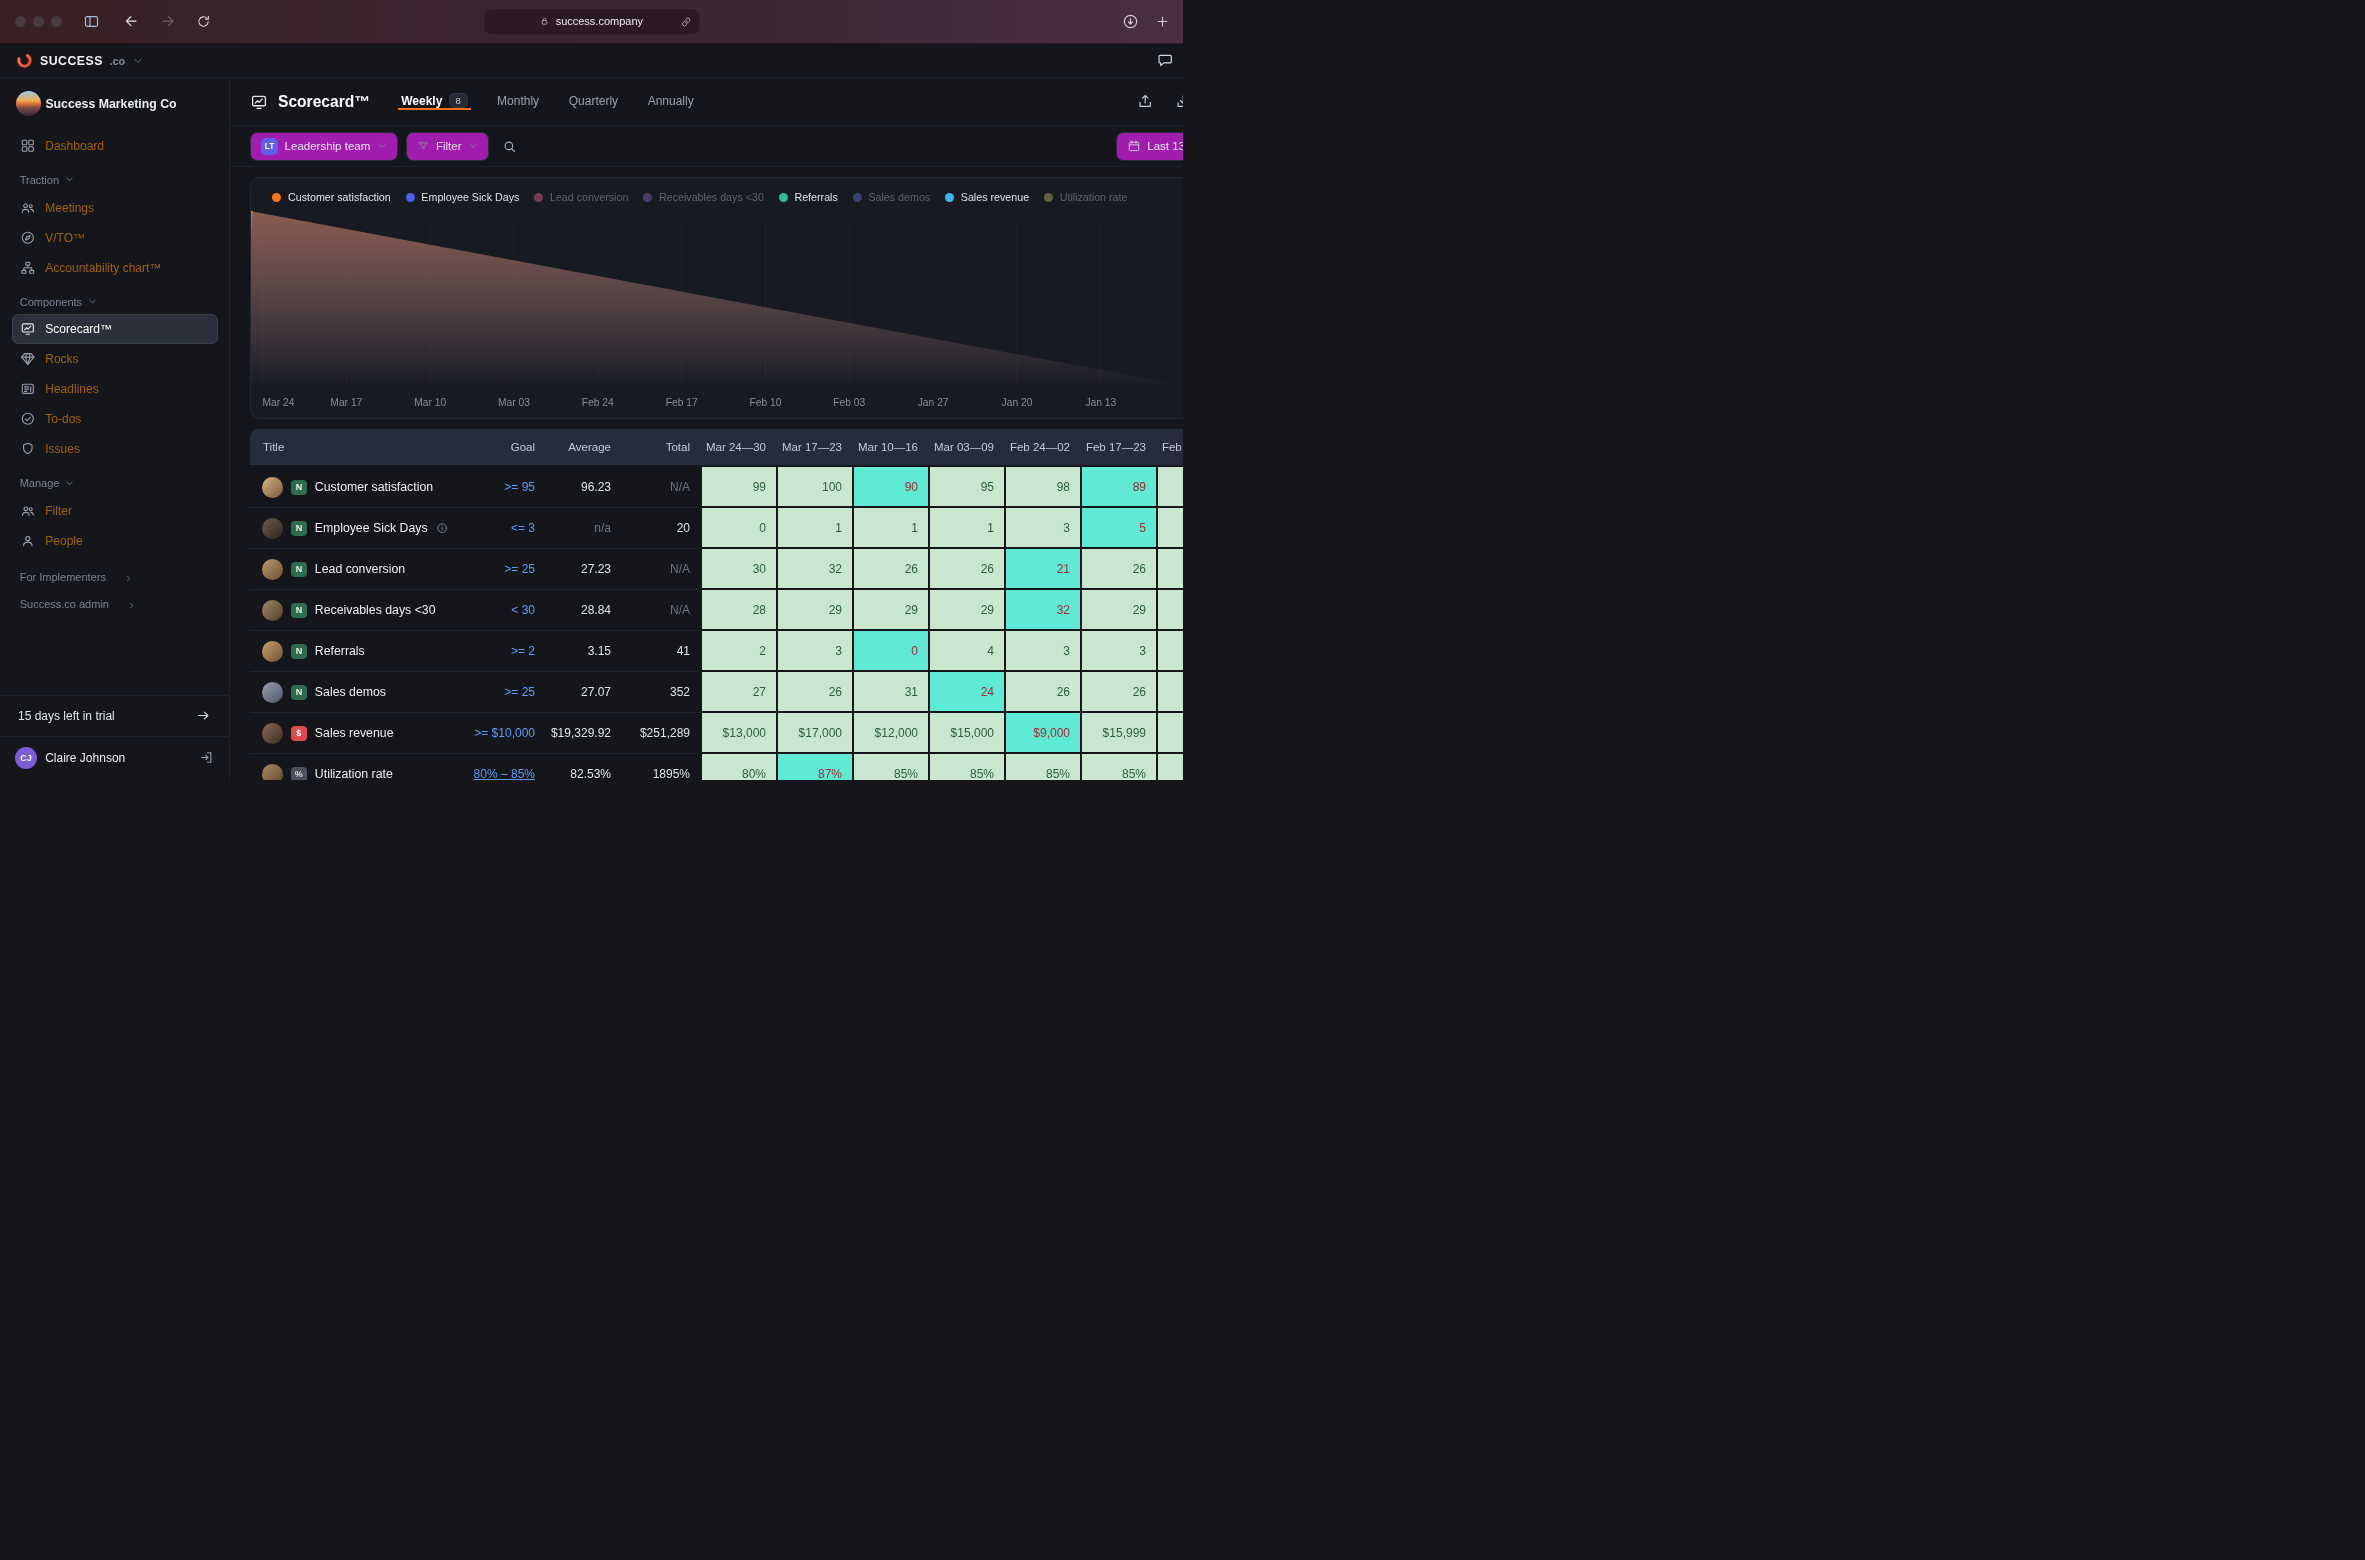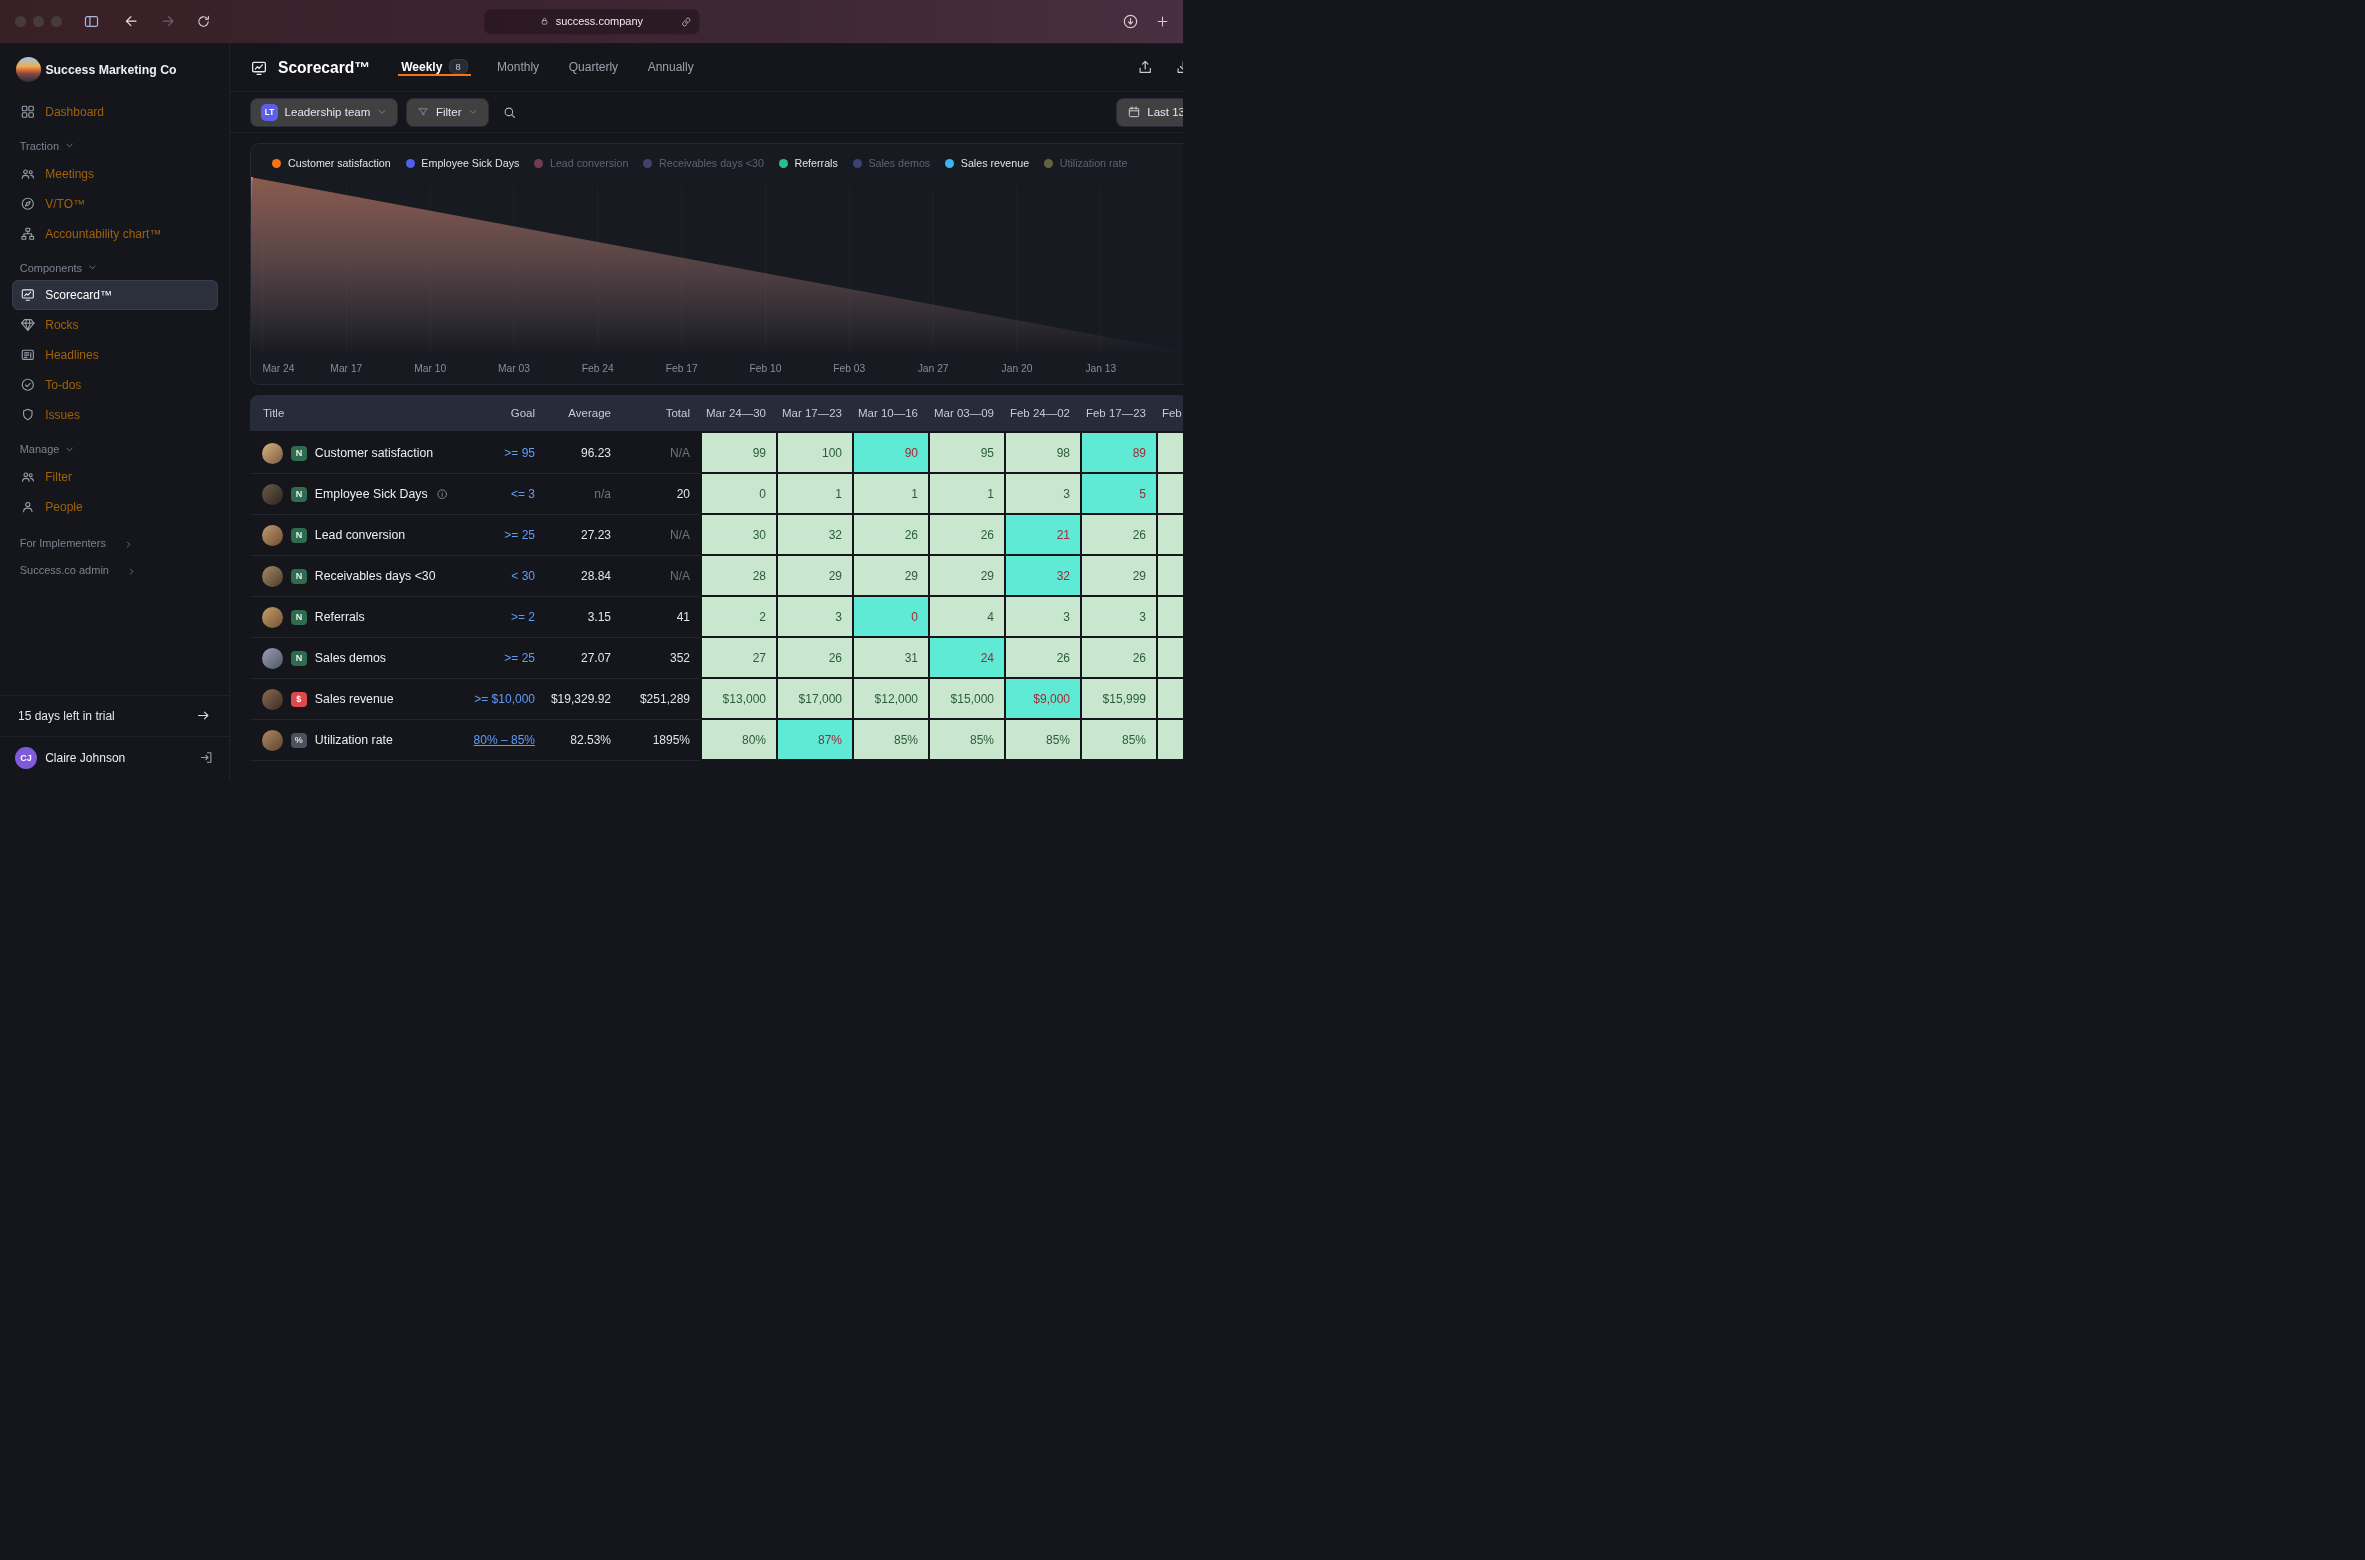--- a/index.html
+++ b/index.html
@@ -73,21 +73,21 @@
     font-size:12px; color:#9aa1ad; border-bottom:2.5px solid transparent; white-space:nowrap; }
   .tab.active { color:#ffffff; font-weight:700; border-bottom-color:#f97316; }
   .tab-badge { background:#262b36; border:0.8px solid #353b48; color:#c6cad4; font-size:9.4px;
     padding:1.2px 5.7px; border-radius:5.7px; font-weight:400; }
   .header-actions { margin-left:auto; margin-right:-8.2px; display:flex; gap:21.4px; align-items:center;
     color:#c9cdd6; }
 
   .filter-row { height:41px; flex:0 0 41px; display:flex; align-items:center; gap:8.2px;
     padding:0 0 0 20px; border-bottom:0.8px solid #20222b; }
   .pill { display:flex; align-items:center; gap:6.6px; height:29px; padding:0 10px;
-    background:#404040; border:0.8px solid #2b2e39; border-radius:7.4px; color:#e3e6ec; font-size:11.5px;
+    background:#a21caf; border:0.8px solid #2b2e39; border-radius:7.4px; color:#e3e6ec; font-size:11.5px;
     white-space:nowrap; }
   .pill .chev { color:#8a8f9c; display:inline-flex; }
   .lt-badge { width:17px; height:17px; border-radius:5px; background:#5d5fe8; color:#fff;
     font-size:8.2px; font-weight:700; display:flex; align-items:center; justify-content:center; }
   .ghost-icon { color:#aeb3bd; display:inline-flex; padding:0 5px; }
   .range-btn { margin-left:auto; margin-right:-13px; }
   .range-btn .icon-wrap { color:#c9cdd6; }
 
   
   .chart-card { margin:10px 0 0 20px; background:#181a22; border:0.8px solid #242734; border-right:none;
@@ -184,20 +184,45 @@
     <span class="bicon" style="color:#d6cbd3">
         <svg width="15" height="15" viewBox="0 0 24 24" fill="none" stroke="currentColor" stroke-width="1.7" stroke-linecap="round" stroke-linejoin="round">
           <path d="M12 5v14M5 12h14"></path>
         </svg>
       </span>
   </div>
 </div>
 
 <div class="app">
 
+  <div class="app-top">
+    <div class="brand">
+      <svg width="17" height="17" viewBox="0 0 24 24" fill="none">
+        <defs>
+            <linearGradient id="logoGrad" x1="0" y1="0" x2="1" y2="1">
+          <stop stop-color="#ff7a3d"></stop>
+              <stop offset="1" stop-color="#e8482c"></stop>
+        </linearGradient>
+          </defs>
+        <circle cx="12" cy="12" r="8" stroke="url(#logoGrad)" stroke-width="4.2" stroke-dasharray="36 14" stroke-dashoffset="9" stroke-linecap="round"></circle>
+      </svg>
+      <span class="brand-name">SUCCESS</span>
+        <span class="brand-suffix">.co</span>
+      <span class="brand-chev bicon">
+          <svg width="10" height="10" viewBox="0 0 24 24" fill="none" stroke="currentColor" stroke-width="1.7" stroke-linecap="round" stroke-linejoin="round">
+            <path d="M5 8.5l7 6.5 7-6.5"></path>
+          </svg>
+        </span>
+    </div>
+    <span class="chat bicon">
+        <svg width="16.4" height="16.4" viewBox="0 0 24 24" fill="none" stroke="currentColor" stroke-width="1.7" stroke-linecap="round" stroke-linejoin="round">
+          <path d="M4.5 5h15A1.5 1.5 0 0121 6.5v8a1.5 1.5 0 01-1.5 1.5H10l-4.5 4v-4h-1A1.5 1.5 0 013 14.5v-8A1.5 1.5 0 014.5 5z"></path>
+        </svg>
+      </span>
+  </div>
 
   <div class="app-body">
 
     <div class="sidebar">
       <div class="company">
         <span class="company-avatar"></span>
         <span class="company-name">Success Marketing Co</span>
       </div>
       <div class="nav">
           <div class="nav-item">

